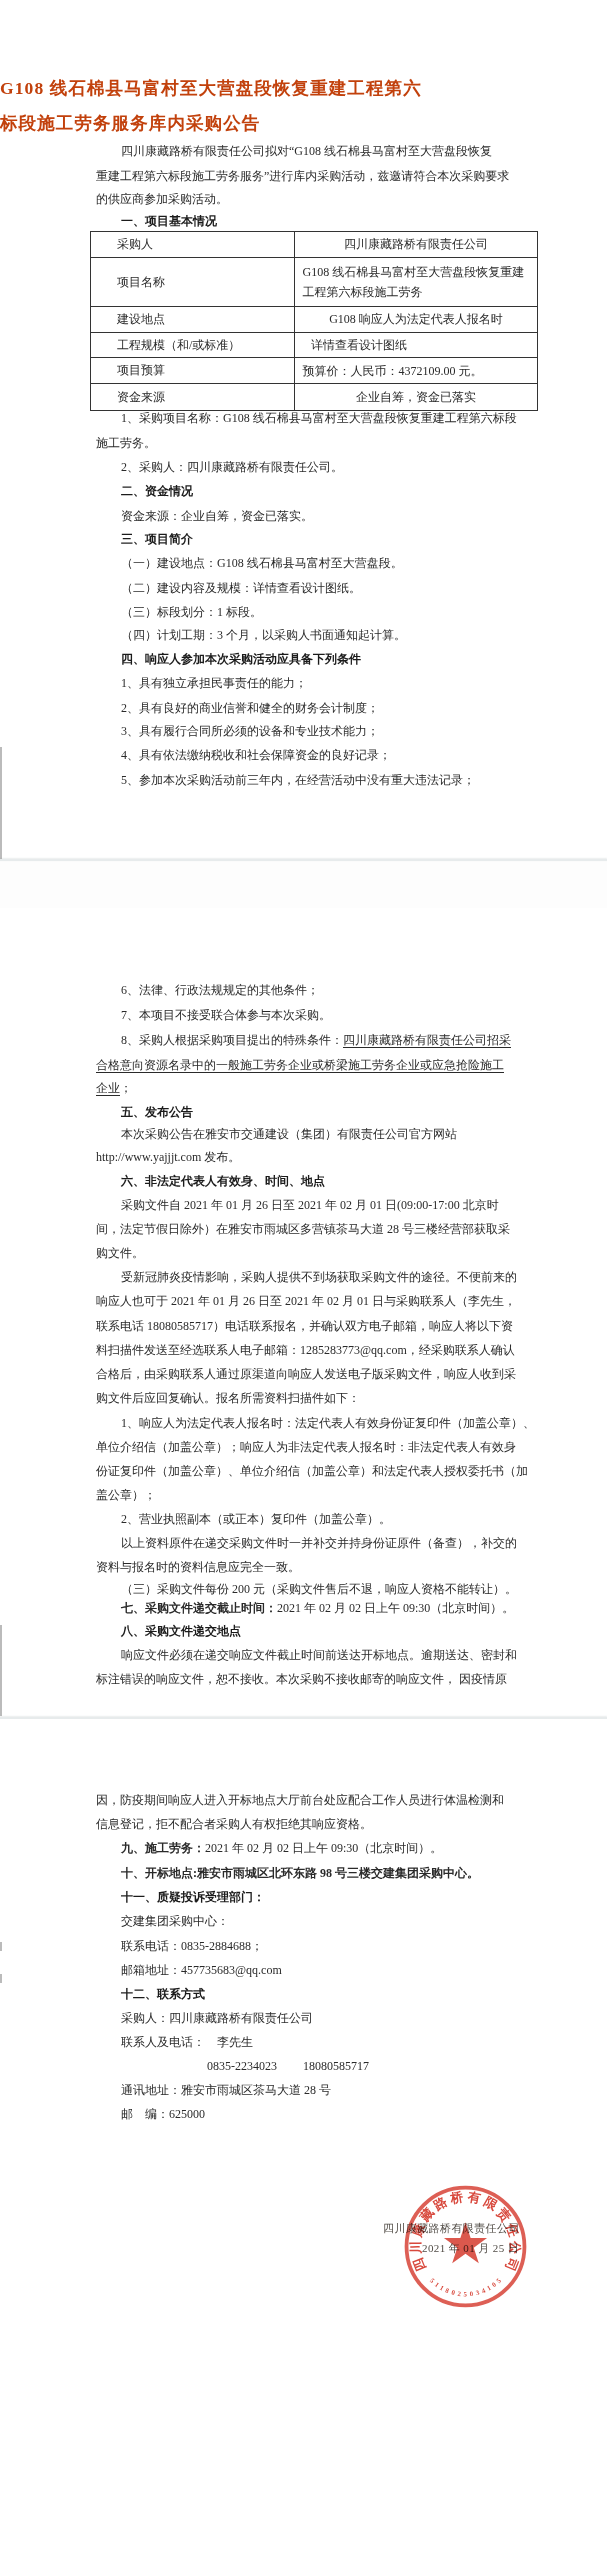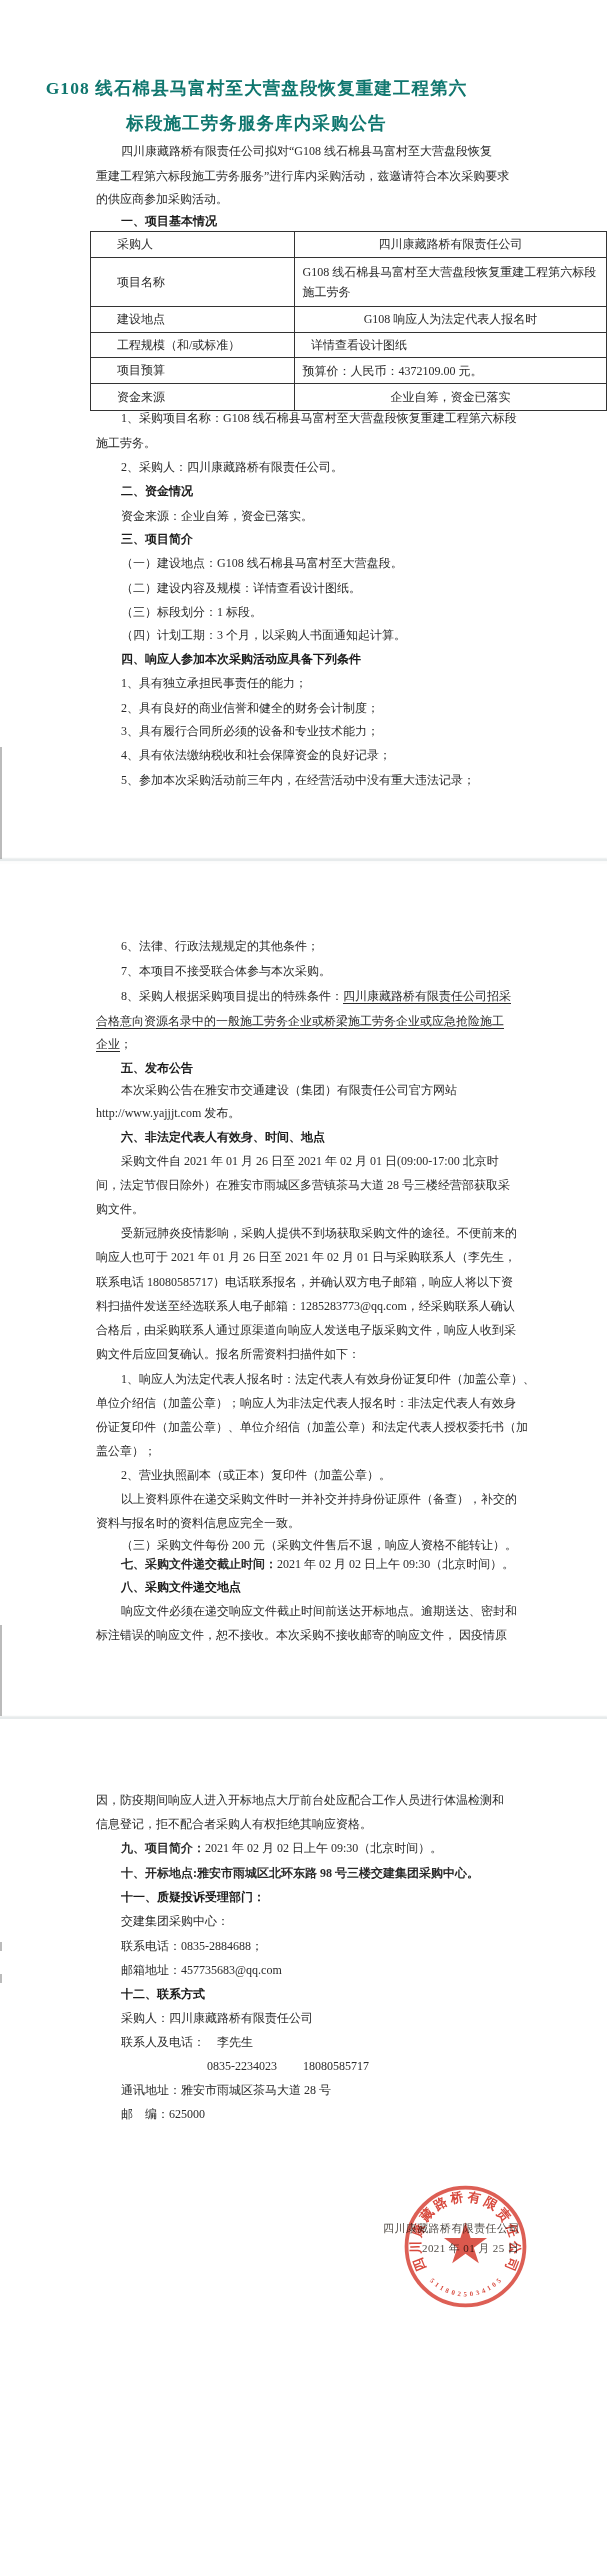--- a/index.html
+++ b/index.html
@@ -1,33 +1,33 @@
 <!DOCTYPE html>
 <html style="font-size:12px"><head>
 <meta charset="utf-8">
 <style>
   html,body{margin:0;padding:0;background:#fdfdfd;}
   body{width:607px;height:2576px;position:relative;overflow:hidden;
        font-family:"Liberation Serif","DejaVu Serif",serif;color:#262626;}
   .page{position:absolute;left:0;width:607px;background:#ffffff;}
   #page1{top:0;height:859px;}
-  #page2{top:864px;height:857px;text-decoration:underline;}
+  #page2{top:908px;height:857px;text-decoration:underline;}
   #page3{top:1719px;height:857px;}
   .sep{position:absolute;left:0;width:607px;height:1.5px;background:#e7ebec;
        box-shadow:0 -0.8px 1.5px rgba(180,190,192,.35);}
-  .title{position:absolute;left:0;width:513px;text-align:center;
-         font-size:17.5px;font-weight:bold;letter-spacing:1.1px;color:#0f766e;
+  .title{position:absolute;left:0;width:513px;
+         font-size:17.5px;font-weight:bold;letter-spacing:1.1px;color:#c2410c;
          line-height:30px;white-space:nowrap;}
   .ln{position:absolute;font-size:12px;line-height:16px;white-space:nowrap;color:#2a2a2a;}
   .flush{left:96px;}
   .in{left:121px;}
   .head{font-weight:bold;color:#1b1b1b;}
   .b{font-weight:bold;}
   .u{text-decoration:underline;text-underline-offset:3px;text-decoration-thickness:0.8px;}
-  .ptable{position:absolute;top:231px;left:90px;width:517px;
+  .ptable{position:absolute;top:231px;left:90px;width:448px;
           border-collapse:collapse;table-layout:fixed;}
   .ptable td{border:1.1px solid #333;font-size:12px;color:#2a2a2a;
              padding:1.5px 6px;vertical-align:middle;}
   td.lbl{width:171px;padding-left:26px;}
   td.vc{text-align:center;}
   td.vl{padding-left:7.6px;line-height:20px;}
   td.vp{padding-left:16px;}
   .sig{position:absolute;font-size:11px;color:#514c46;letter-spacing:0.4px;z-index:1;}
   .seal{position:absolute;left:402px;top:464px;width:127px;height:127px;
         mix-blend-mode:multiply;opacity:.92;z-index:2;}
@@ -134,21 +134,21 @@
   <div class="ln in" style="top:739px">响应文件必须在递交响应文件截止时间前送达开标地点。逾期送达、密封和</div>
   <div class="ln flush" style="top:763px">标注错误的响应文件，恕不接收。本次采购不接收邮寄的响应文件， 因疫情原</div>
 </div>
 
 <div class="sep" style="top:1717px"></div>
 
 <div class="page" id="page3">
   <div class="ln flush" style="top:73px">因，防疫期间响应人进入开标地点大厅前台处应配合工作人员进行体温检测和</div>
   <div class="ln flush" style="top:97px">信息登记，拒不配合者采购人有权拒绝其响应资格。</div>
   <div class="ln in" style="top:121px">
-    <span class="b">九、项目简介：</span><span>2021 年 02 月 02 日上午 09:30（北京时间）。</span>
+    <span class="b">九、施工劳务：</span><span>2021 年 02 月 02 日上午 09:30（北京时间）。</span>
   </div>
   <div class="ln in b" style="top:146px">十、开标地点:雅安市雨城区北环东路 98 号三楼交建集团采购中心。</div>
   <div class="ln in head" style="top:170px">十一、质疑投诉受理部门：</div>
   <div class="ln in" style="top:194px">交建集团采购中心：</div>
   <div class="ln in" style="top:219px">联系电话：0835-2884688；</div>
   <div class="ln in" style="top:243px">邮箱地址：457735683@qq.com</div>
   <div class="ln in head" style="top:267px">十二、联系方式</div>
   <div class="ln in" style="top:291px">采购人：四川康藏路桥有限责任公司</div>
   <div class="ln in" style="top:315px">联系人及电话：　李先生</div>
   <div class="ln" style="left:207px;top:339px">

